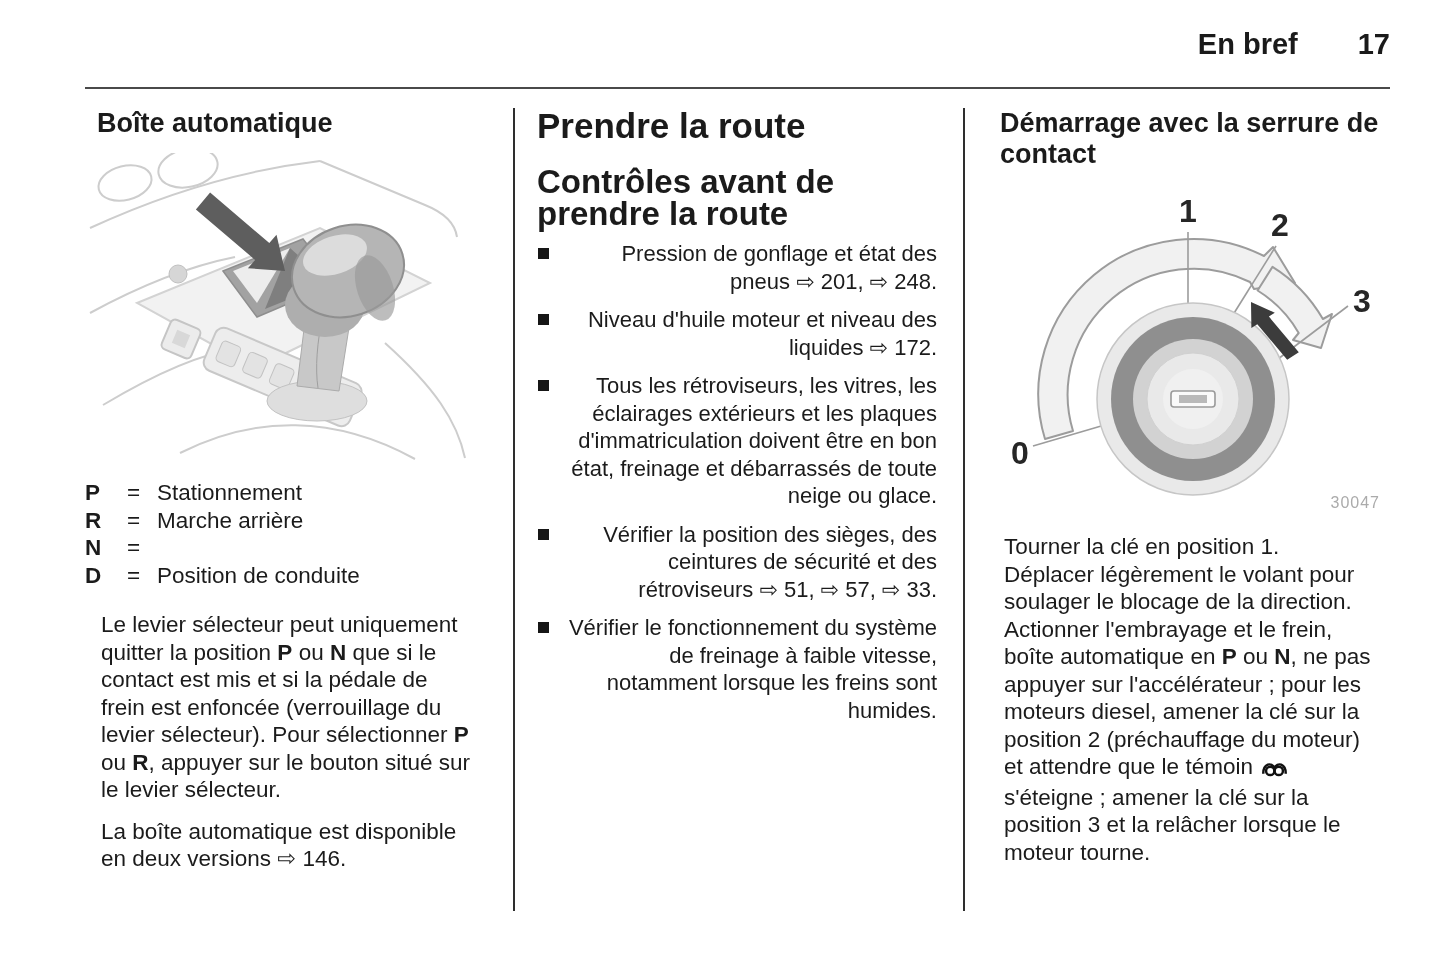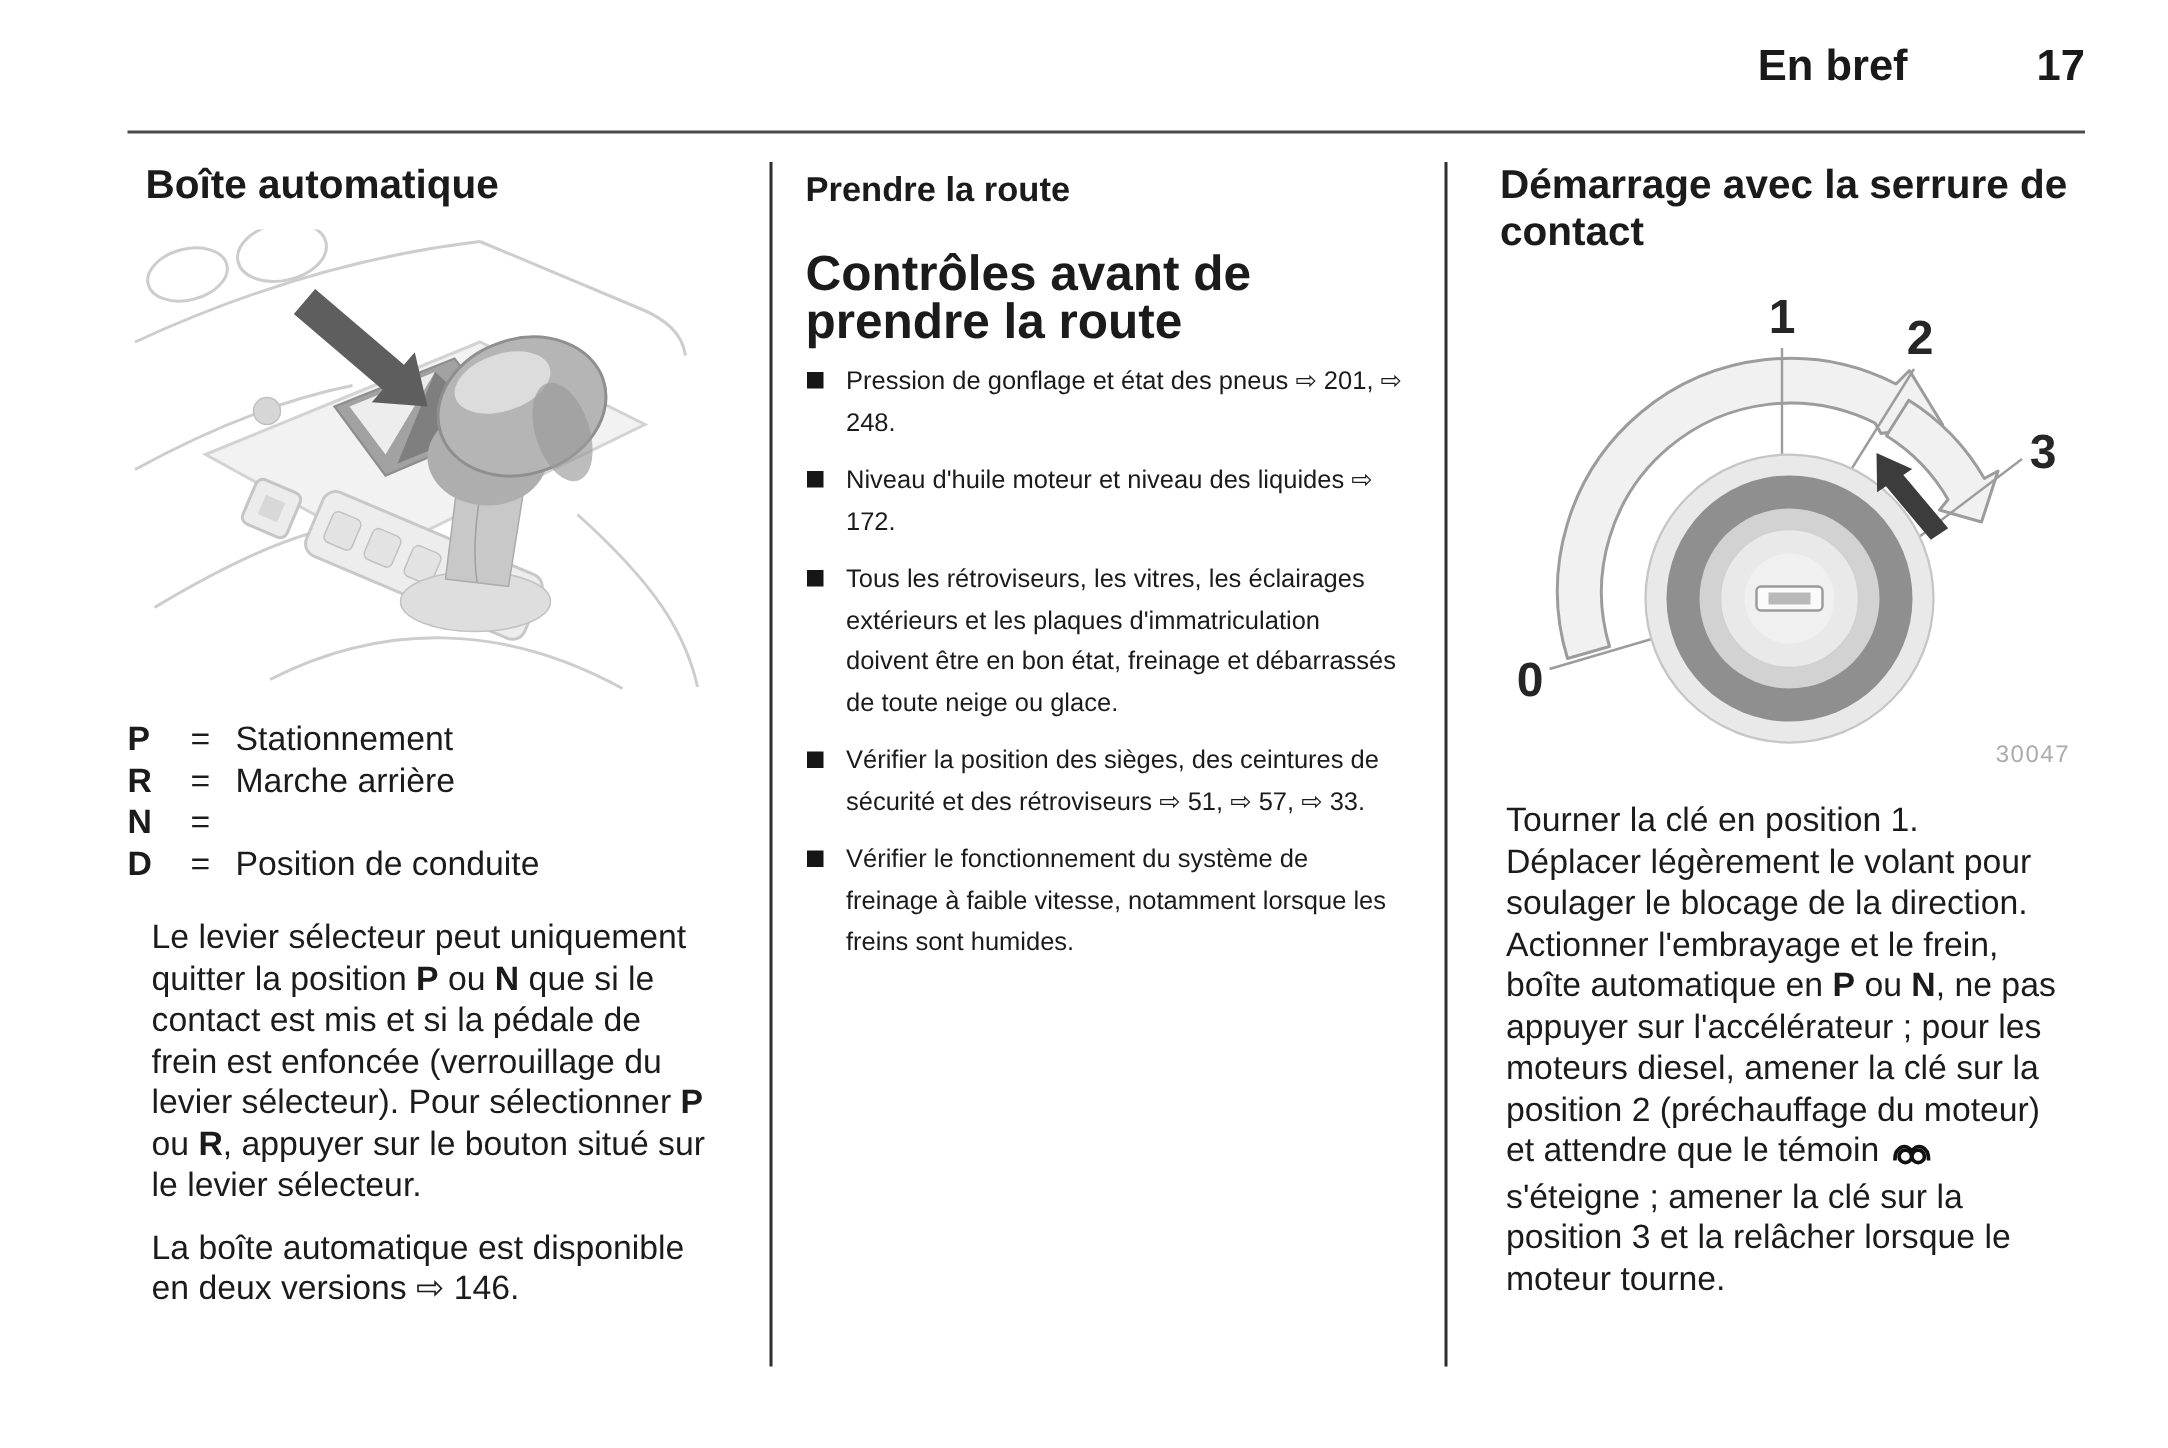--- a/index.html
+++ b/index.html
@@ -7,61 +7,61 @@
     width:1445px;height:965px;position:relative;overflow:hidden;
     font-family:"Liberation Sans","DejaVu Sans",sans-serif;
     color:#1b1b1b;
     -webkit-font-smoothing:antialiased;
   }
   .page{position:absolute;inset:0;}
 
   
   .hdr{
     position:absolute;top:28px;left:85px;right:55px;
-    display:flex;justify-content:flex-end;align-items:center;gap:86px;
+    display:flex;justify-content:flex-end;align-items:center;gap:60px;
     font-size:29px;font-weight:bold;color:#1a1a1a;
   }
   .hdr-rule{
     position:absolute;top:87px;left:85px;width:1305px;height:0;
     border-top:2px solid #4a4a4a;
   }
 
   
   .col{position:absolute;top:106px;}
   #col1{left:85px;width:403px;}
   #col2{left:537px;width:400px;}
   #col3{left:988px;width:403px;}
   .vsep{position:absolute;top:108px;height:803px;width:2px;background:#2e2e2e;}
   #sep1{left:513px;}
   #sep2{left:963px;}
 
   h1,h2,h3,p{margin:0;}
   .h-med{font-size:27px;line-height:31px;font-weight:bold;margin:2px 12px 14px;}
-  .h-big{font-size:23px;line-height:40px;font-weight:bold;margin:0 0 20px;}
+  .h-big{font-size:35px;line-height:40px;font-weight:bold;margin:0 0 20px;}
   .h-sub{font-size:33px;line-height:32px;font-weight:bold;margin:14px 0 10px;}
 
   p{font-size:22.5px;line-height:27.5px;margin:0 16px 14px;}
   .b{font-weight:bold;}
 
   figure{margin:0;}
   .fig{display:block;margin:8px 0 14px;}
 
   
   .legend{margin:14px 0 22px;}
   .legend-row{
     display:grid;grid-template-columns:42px 30px 1fr;
     font-size:22.5px;line-height:27.5px;
   }
   .legend-key{font-weight:bold;}
 
   
   ul.checks{list-style:none;margin:4px 0 0;padding:0;}
   ul.checks li{
     position:relative;padding-left:27px;margin:0 0 11px;
-    font-size:17px;line-height:27.5px;
+    font-size:22px;line-height:27.5px;text-align:right;
   }
   ul.checks li::before{
     content:"";position:absolute;left:1px;top:8px;width:11px;height:11px;
     background:#161616;
   }
 
   .glow-icon{display:inline-block;vertical-align:-3px;margin:0 2px;}
 
   svg text.fig-label{font-family:"Liberation Sans","DejaVu Sans",sans-serif;font-weight:bold;font-size:32px;fill:#262626;}
   svg text.fig-ref{font-family:"Liberation Sans","DejaVu Sans",sans-serif;font-size:16px;fill:#ababab;letter-spacing:1px;}

